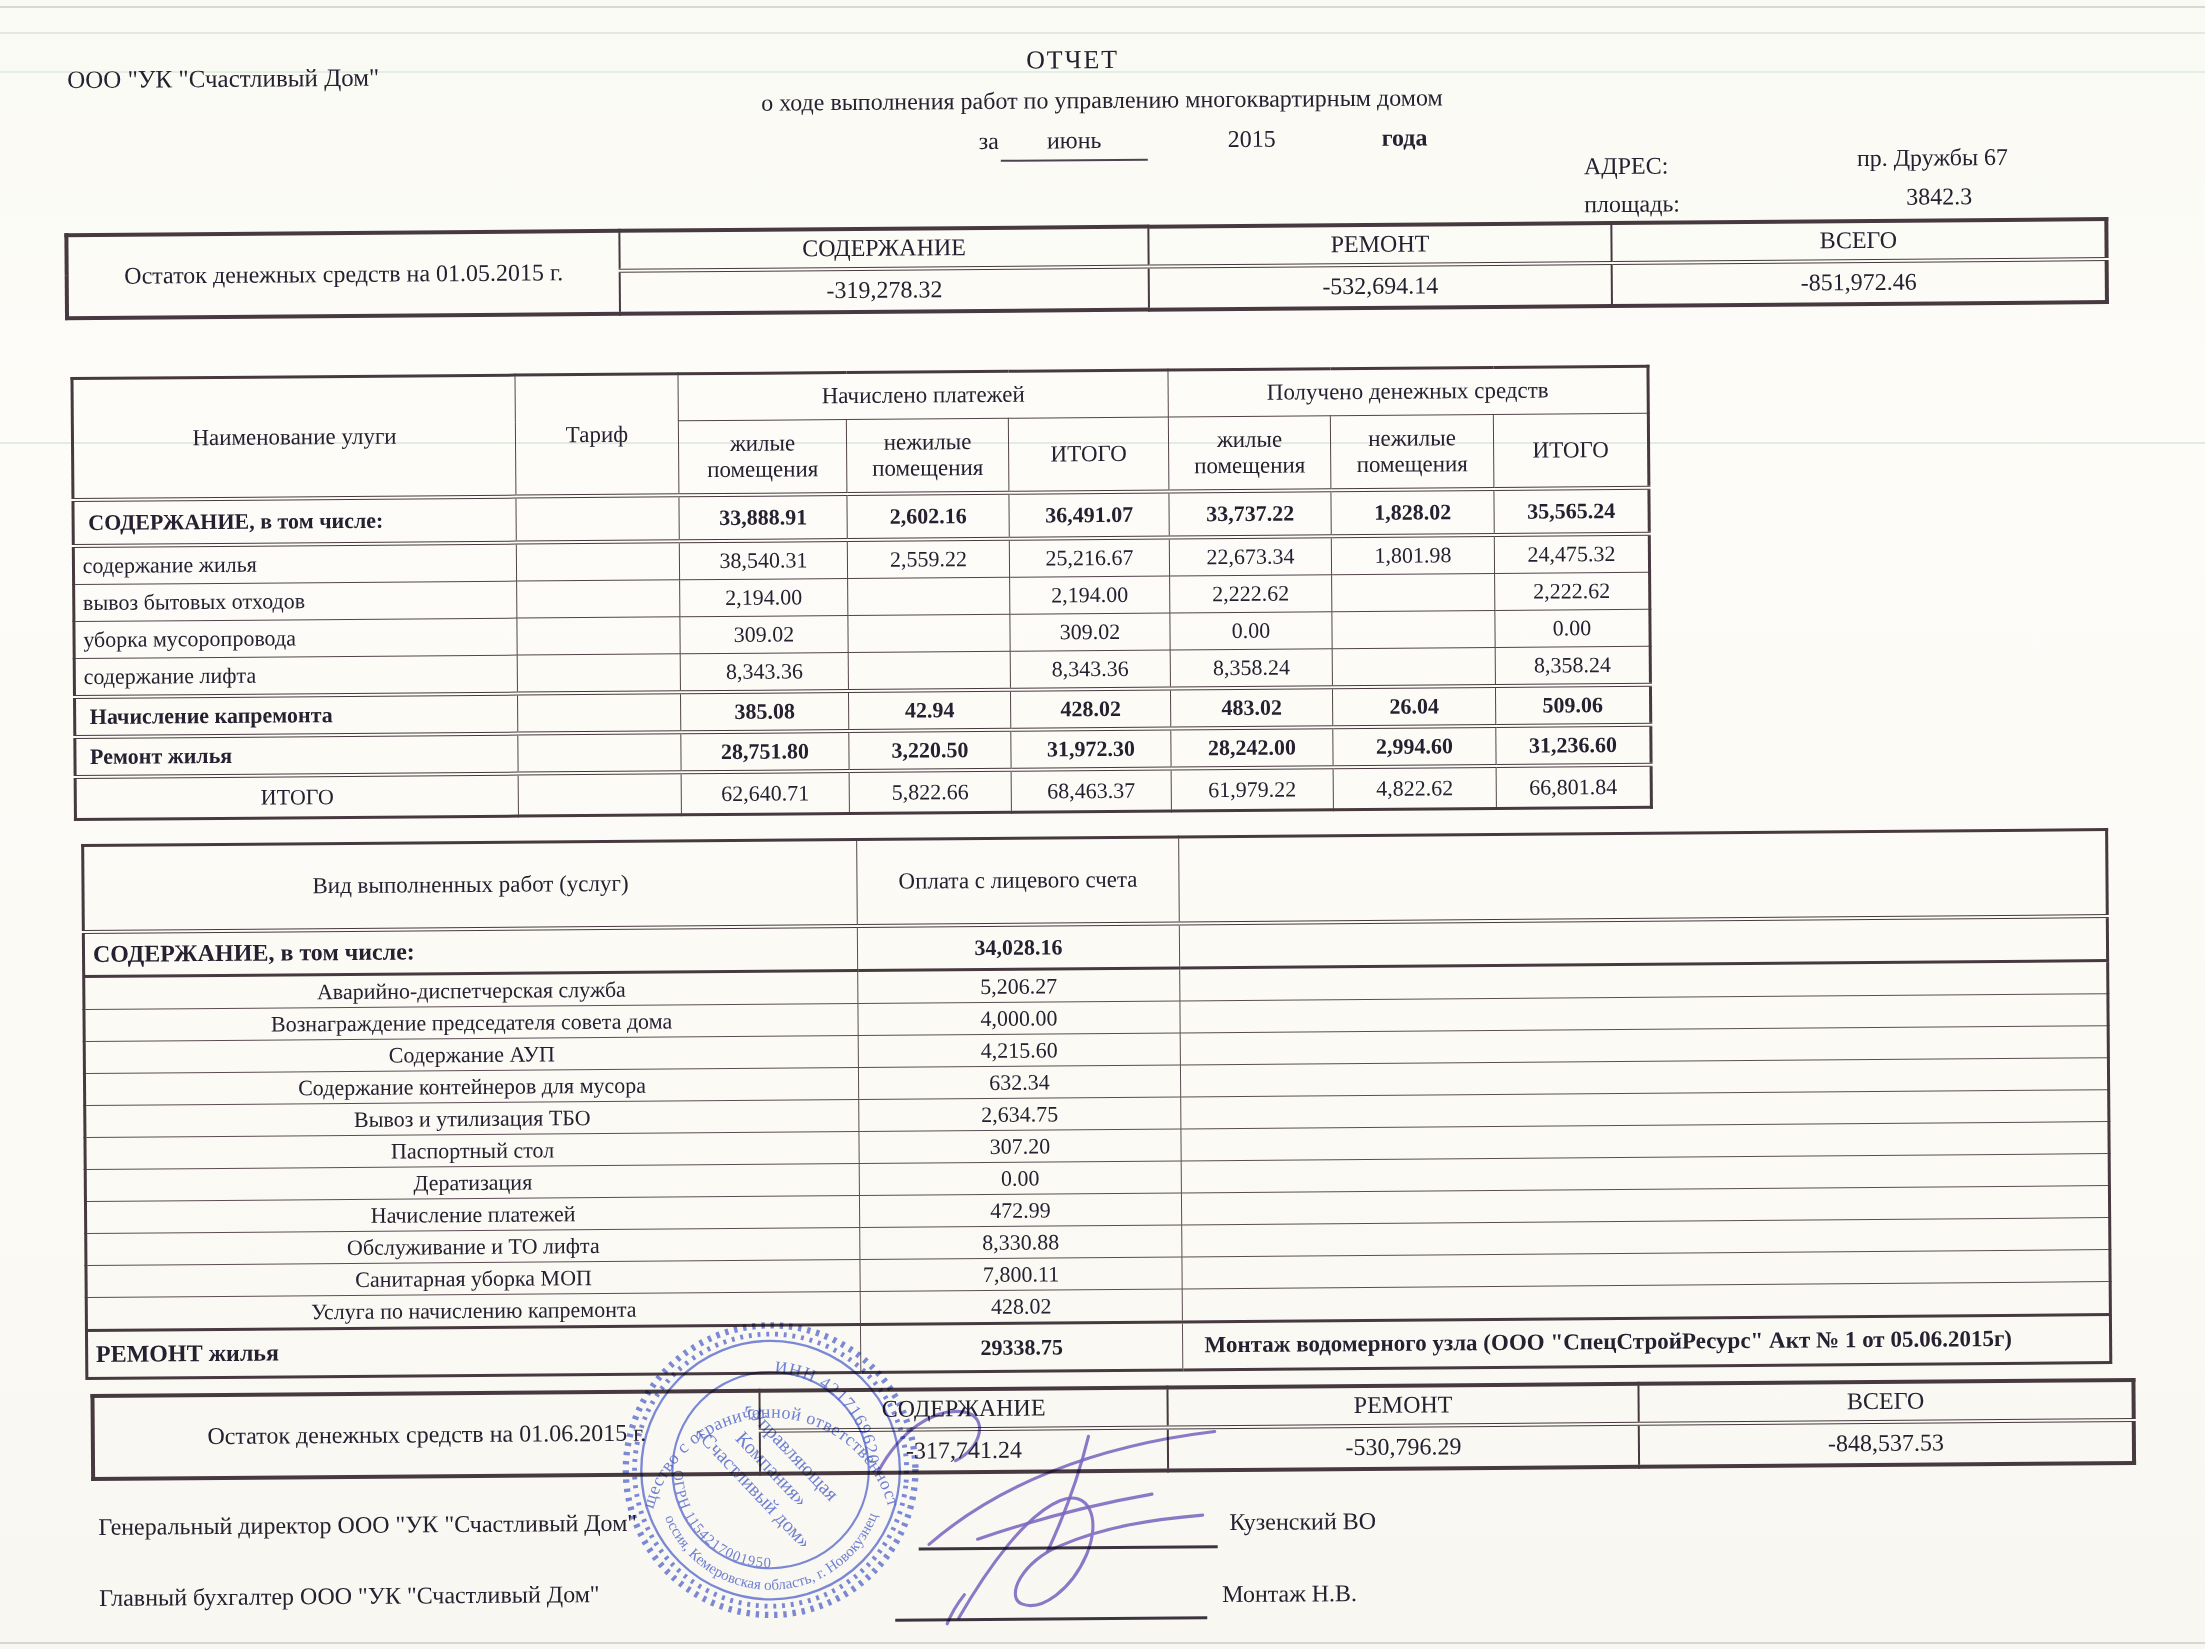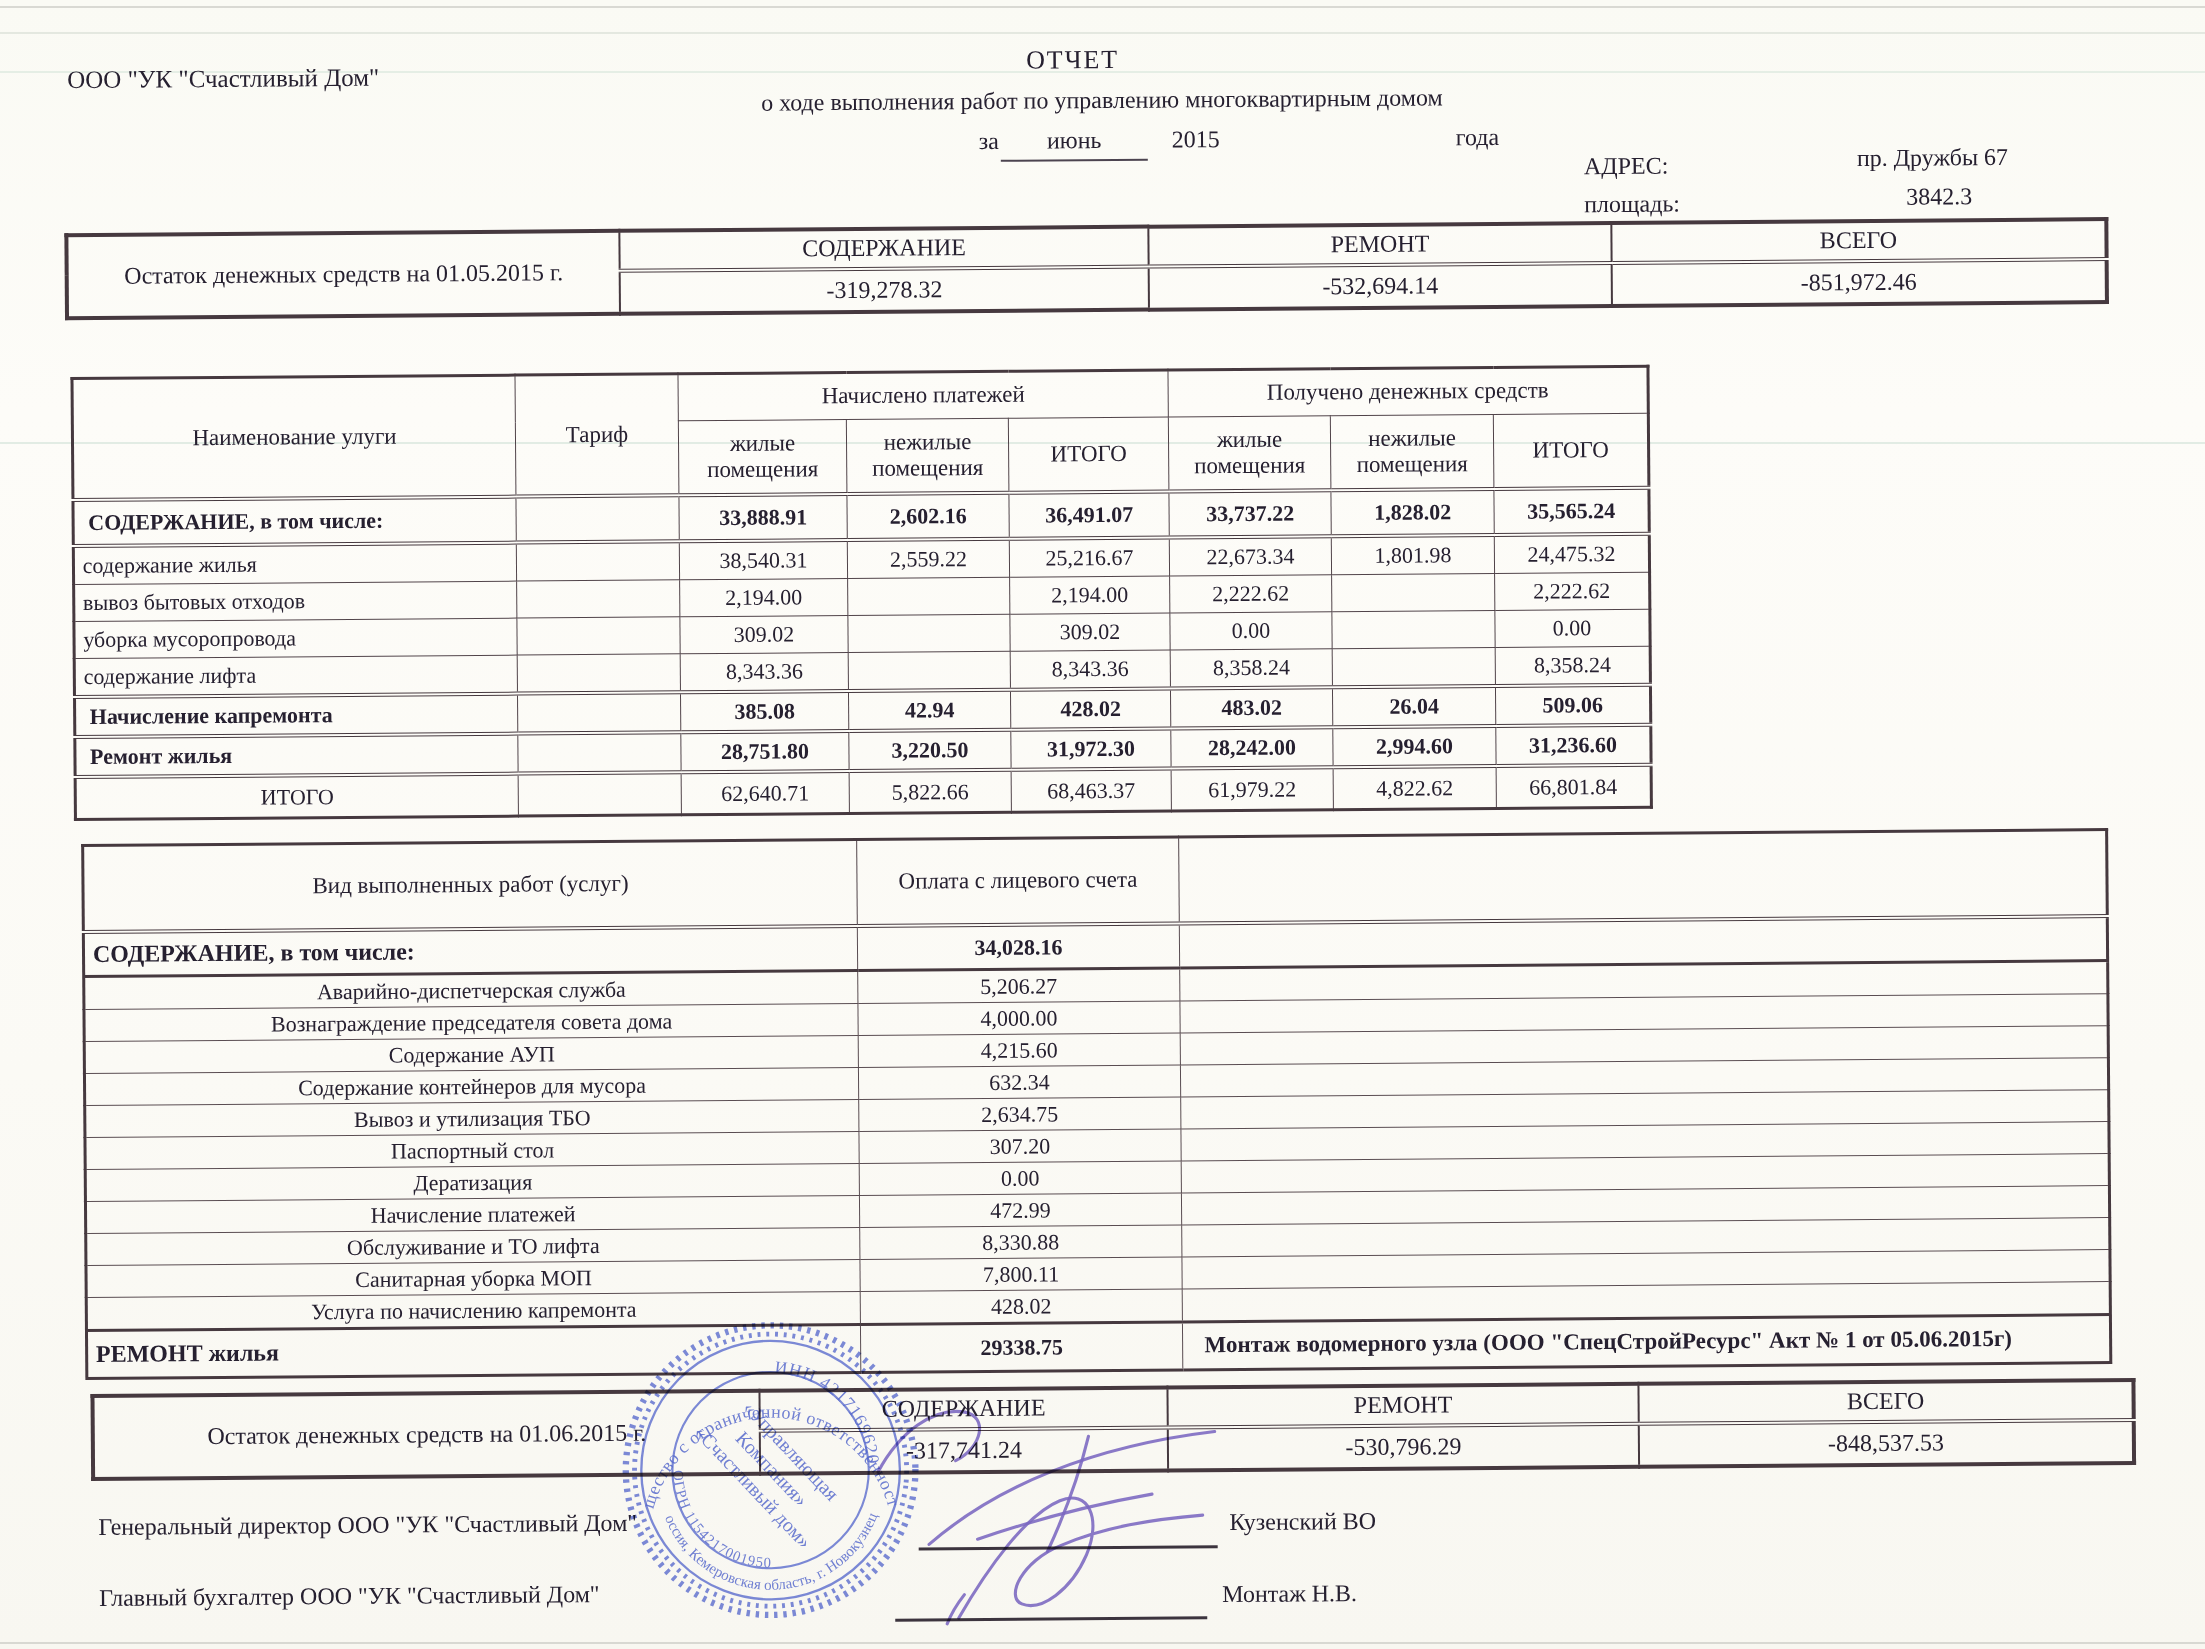--- a/index.html
+++ b/index.html
@@ -10,22 +10,22 @@
   .abs{position:absolute;}
   .scanline{position:absolute;left:0;width:100%;pointer-events:none;}
 
   
   .company{left:72px;top:58px;font-size:25px;}
   .title{left:932px;top:45px;width:291px;text-align:center;font-size:26px;letter-spacing:1.9px;}
   .subtitle{left:670px;top:87px;width:873px;text-align:center;font-size:24px;}
   .periodline{top:127px;font-size:24px;}
   .p-za{left:975px;margin-left:8px;}
   .p-month{left:1005px;width:147px;text-align:center;border-bottom:2.9px solid #4c4450;padding-bottom:4.9px;}
-  .p-year{left:1176px;}
-  .p-goda{left:1460px;}
+  .p-year{left:1232px;}
+  .p-goda{left:1386px;font-weight:bold;}
   .addr-label{left:1588px;top:157px;font-size:24px;}
   .addr-value{left:1861px;top:151px;font-size:24px;}
   .area-label{left:1588px;top:195px;font-size:24px;}
   .area-value{left:1910px;top:190px;font-size:24px;}
 
   
   table{border-collapse:collapse;table-layout:fixed;}
   td,th{padding:0 5.8px;vertical-align:middle;line-height:1.15;font-weight:normal;overflow:hidden;}
 
   

